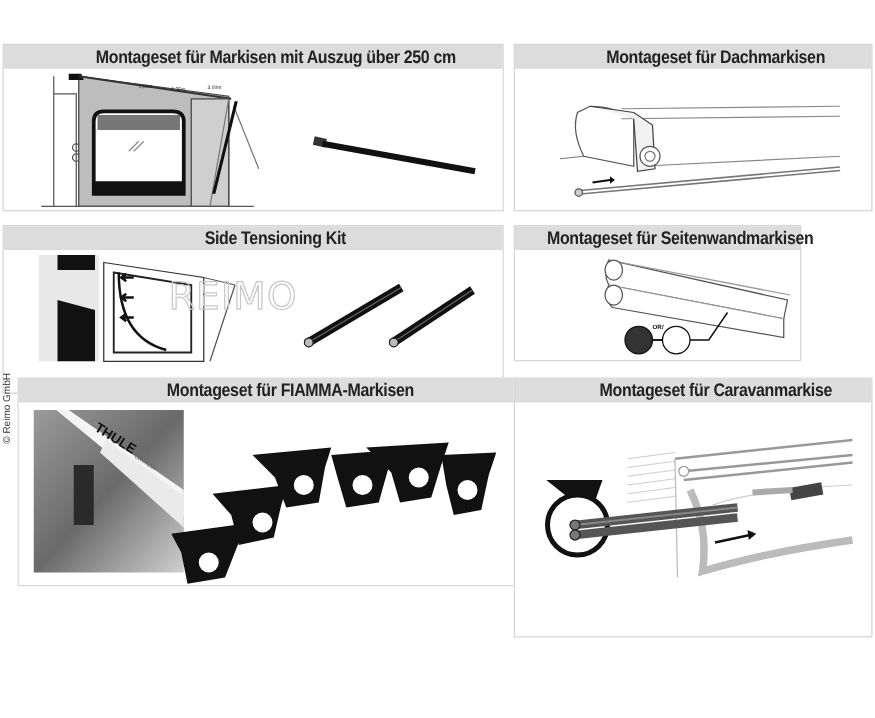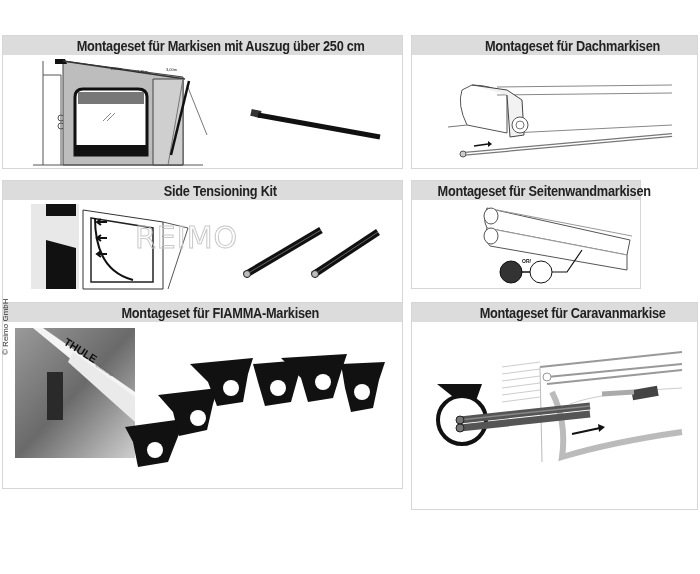--- a/index.html
+++ b/index.html
@@ -123,21 +123,21 @@
       <line x1="85" y1="30" x2="215" y2="55" stroke="#999"></line>
       <circle cx="99" cy="72" r="11" fill="#333" stroke="#111"></circle>
       <line x1="110" y1="72" x2="118" y2="72" stroke="#111" stroke-width="1.5"></line>
       <circle cx="129" cy="72" r="11" fill="#fff" stroke="#111"></circle>
       <text x="110" y="63" font-size="5" font-weight="bold" fill="#111">OR/</text>
       <path d="M140 72 L155 72 L170 50" stroke="#111" fill="none" stroke-width="1.2"></path>
     </svg>
   </div>
 </div>
 
-<div class="panel" style="left:2px;top:302px;width:401px;height:187px;">
+<div class="panel" style="left:14px;top:302px;width:401px;height:167px;">
   <div class="panel-header">
       <span>Montageset für FIAMMA-Markisen</span>
     </div>
   <div class="panel-body">
     <svg width="401" height="148" viewBox="0 0 401 148">
 
       <defs>
         <linearGradient id="ph" x1="0" y1="0" x2="1" y2="1">
           <stop offset="0" stop-color="#9a9a9a"></stop>
           <stop offset="0.5" stop-color="#6a6a6a"></stop>

